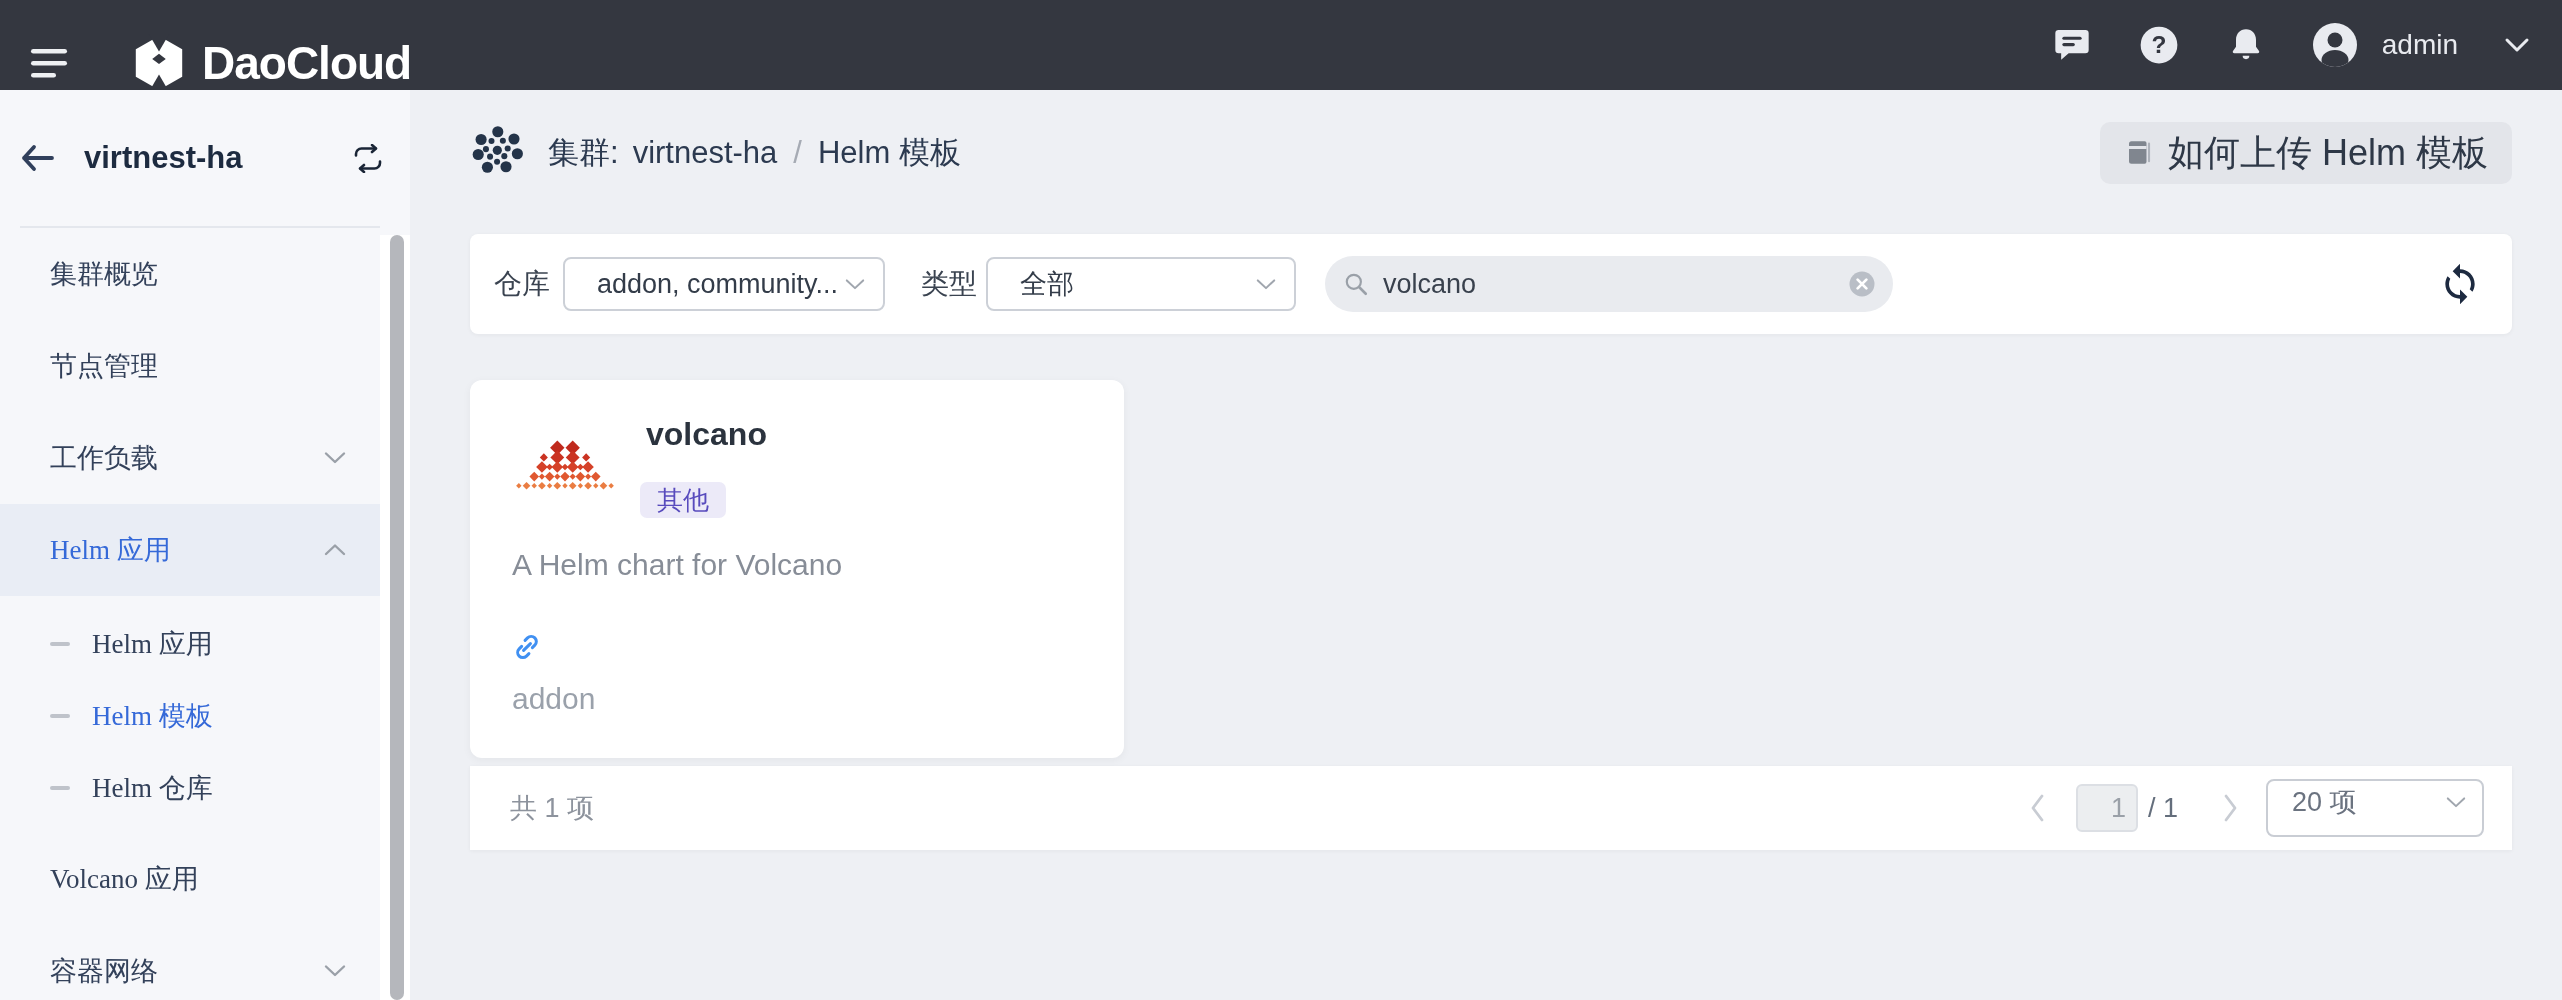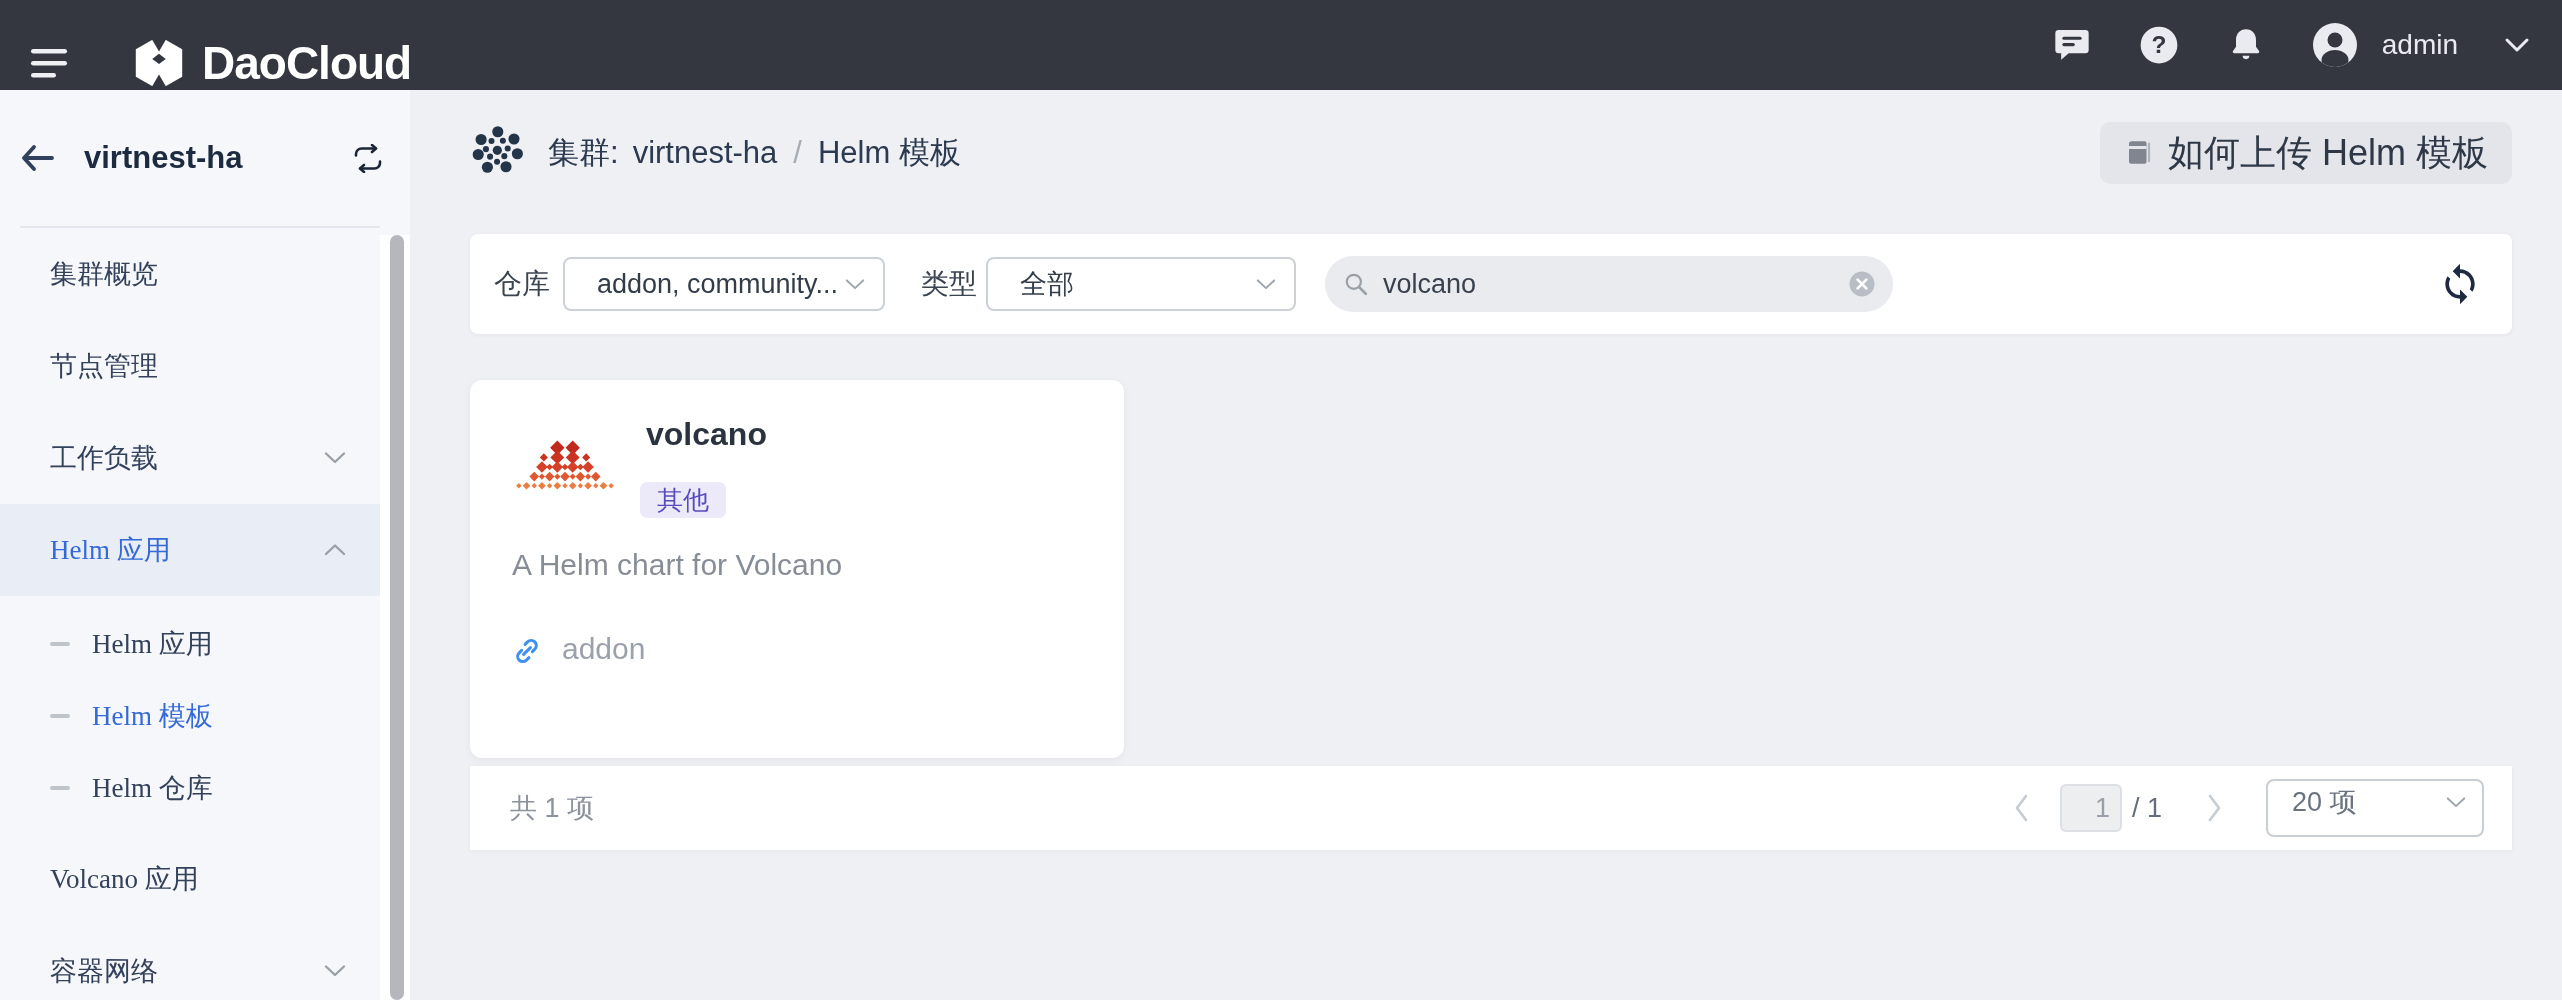--- a/index.html
+++ b/index.html
@@ -101,41 +101,41 @@
   .card .logo{position:absolute;left:45px;top:60px;}
   .card .title{position:absolute;left:176px;top:36px;line-height:36px;
                font-size:32px;font-weight:700;color:#2b333e;}
   .badge{
     position:absolute;left:170px;top:102px;height:36px;line-height:36px;
     background:#eceaf8;border-radius:7px;padding:0 17px;
     font-size:26px;color:#584bbd;
   }
   .card .desc{position:absolute;left:42px;top:164px;line-height:42px;
               font-size:30px;color:#878d97;}
-  .repo-row{position:absolute;left:42px;top:252px;display:flex;align-items:flex-end;gap:20px;}
+  .repo-row{position:absolute;left:42px;top:252px;display:flex;align-items:flex-start;gap:20px;flex-direction:column;}
   .repo-row .repo-name{font-size:30px;color:#9aa1ab;}
 
   
   .footer-bar{
     margin-top:8px;height:84px;background:#ffffff;border-radius:0;
     display:flex;align-items:center;padding:0 28px 0 40px;box-sizing:border-box;
     box-shadow:0 1px 4px rgba(31,35,41,.05);
   }
   .total{font-size:27px;color:#8d939d;}
   .pager{margin-left:auto;display:flex;align-items:center;}
   .pg-chev{cursor:pointer;flex:none;}
   .page-input{
     width:62px;height:48px;margin-left:26px;border:2px solid #dcdfe4;border-radius:6px;
     background:#eceef0;box-sizing:border-box;text-align:right;padding-right:10px;
     font-family:inherit;font-size:27px;color:#9aa0a8;outline:none;
   }
   .page-total{margin-left:10px;font-size:27px;color:#646e7c;white-space:nowrap;}
   .pg-next{margin-left:40px;}
   .size-select{
-    margin-left:40px;width:218px;height:58px;border:2px solid #c9cdd4;border-radius:8px;
+    margin-left:24px;width:218px;height:58px;border:2px solid #c9cdd4;border-radius:8px;
     background:#fff;display:flex;align-items:center;padding:0 16px 12px 24px;box-sizing:border-box;
     font-size:27px;color:#6b7380;cursor:pointer;
   }
   .size-select span{flex:1;}
 </style>
 </head>
 <body>
 
 <div class="app-header">
   <div class="h-left">

